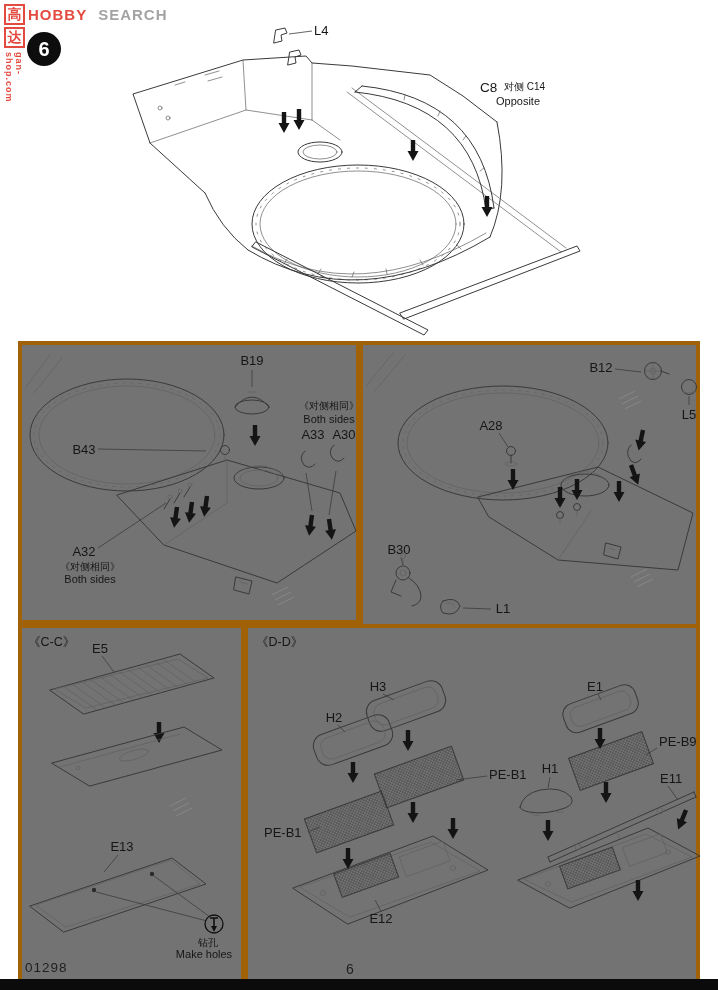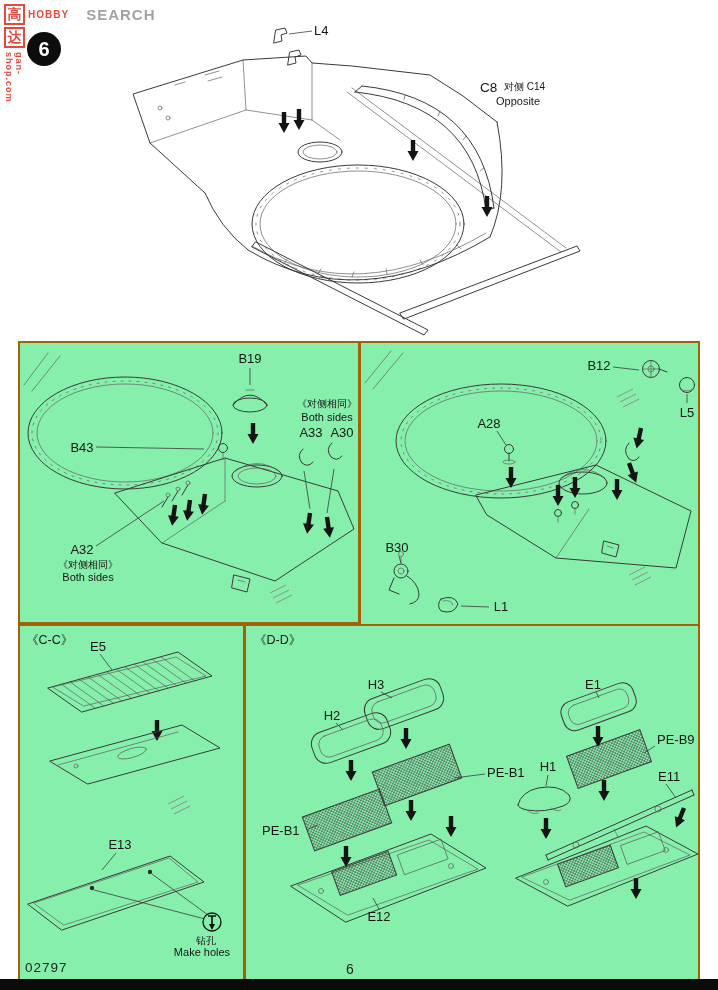--- a/index.html
+++ b/index.html
@@ -1,19 +1,19 @@
 <!DOCTYPE html>
 <html><head>
 <meta charset="utf-8">
 <style>
   *{margin:0;padding:0;box-sizing:border-box}
   html,body{background:#fff}
   .page{position:relative;width:718px;height:990px;background:#ffffff;overflow:hidden;
         font-family:"Liberation Sans",sans-serif;color:#1a1a1a}
-  .panel{position:absolute;border:2px solid #a16207;background:#86efac}
+  .panel{position:absolute;border:4px solid #a16207;background:#737373}
   svg{display:block}
 
   
   .ln{stroke:#3a3a3a;stroke-width:1;fill:none;stroke-linejoin:round;stroke-linecap:round}
   .ln2{stroke:#606060;stroke-width:.7;fill:none;stroke-linejoin:round;stroke-linecap:round}
   .ldr{stroke:#3c3c3c;stroke-width:.8;fill:none}
   .dot{fill:#2b2b2b;stroke:none}
   .arrw{fill:#141414;stroke:none}
 
   
@@ -21,22 +21,22 @@
   .tc{font-size:10px}
   .ts{font-size:11px}
   .tt{font-size:12.5px}
   .tb{font-size:13.5px}
 
   
   .wm{position:absolute;left:4px;top:4px;z-index:5;opacity:.92}
   .wm-row{display:flex;align-items:center;gap:3px}
   .wm-box{width:21px;height:21px;border:2px solid #e23a2e;color:#e23a2e;font-weight:bold;
           font-size:14px;display:flex;align-items:center;justify-content:center;background:rgba(255,255,255,.4)}
-  .wm-hobby{color:#e23a2e;font-weight:bold;font-size:10px;letter-spacing:1px}
-  .wm-search{color:#9b9b9b;font-weight:bold;font-size:15px;letter-spacing:1px;margin-left:14px}
+  .wm-hobby{color:#e23a2e;font-weight:bold;font-size:15px;letter-spacing:1px}
+  .wm-search{color:#9b9b9b;font-weight:bold;font-size:15px;letter-spacing:1px;margin-left:8px}
   .wm-site{writing-mode:vertical-rl;color:#e23a2e;font-size:9px;font-weight:bold;letter-spacing:1px;
            position:absolute;left:0;top:48px;height:70px}
   .step-badge{position:absolute;left:27px;top:32px;width:34px;height:34px;border-radius:50%;
               background:#0d0d0d;color:#fff;display:flex;align-items:center;justify-content:center;
               font-size:20px;font-weight:bold;z-index:6}
 
   
   .kitno{position:absolute;left:25px;top:960px;font-size:13.5px;letter-spacing:1px;color:#1f1f1f}
   .pageno{position:absolute;left:0;top:961px;width:700px;text-align:center;font-size:14px;color:#1f1f1f}
   .bottom-bar{position:absolute;left:0;bottom:0;width:718px;height:11px;background:#0b0b0b}
@@ -402,17 +402,17 @@
       <text class="t" x="347" y="63" text-anchor="middle">E1</text>
       <path class="ldr" d="M409,120 L398,127"></path>
       <text class="t" x="411" y="118">PE-B9</text>
       <path class="ldr" d="M302,149 L300,160"></path>
       <text class="t" x="302" y="145" text-anchor="middle">H1</text>
       <path class="ldr" d="M420,158 L430,172"></path>
       <text class="t" x="412" y="155">E11</text>
     </svg>
   </div>
 
-  <div class="kitno">02797</div>
+  <div class="kitno">01298</div>
   <div class="pageno">6</div>
   <div class="bottom-bar"></div>
 
 </div>
 
 </body></html>

